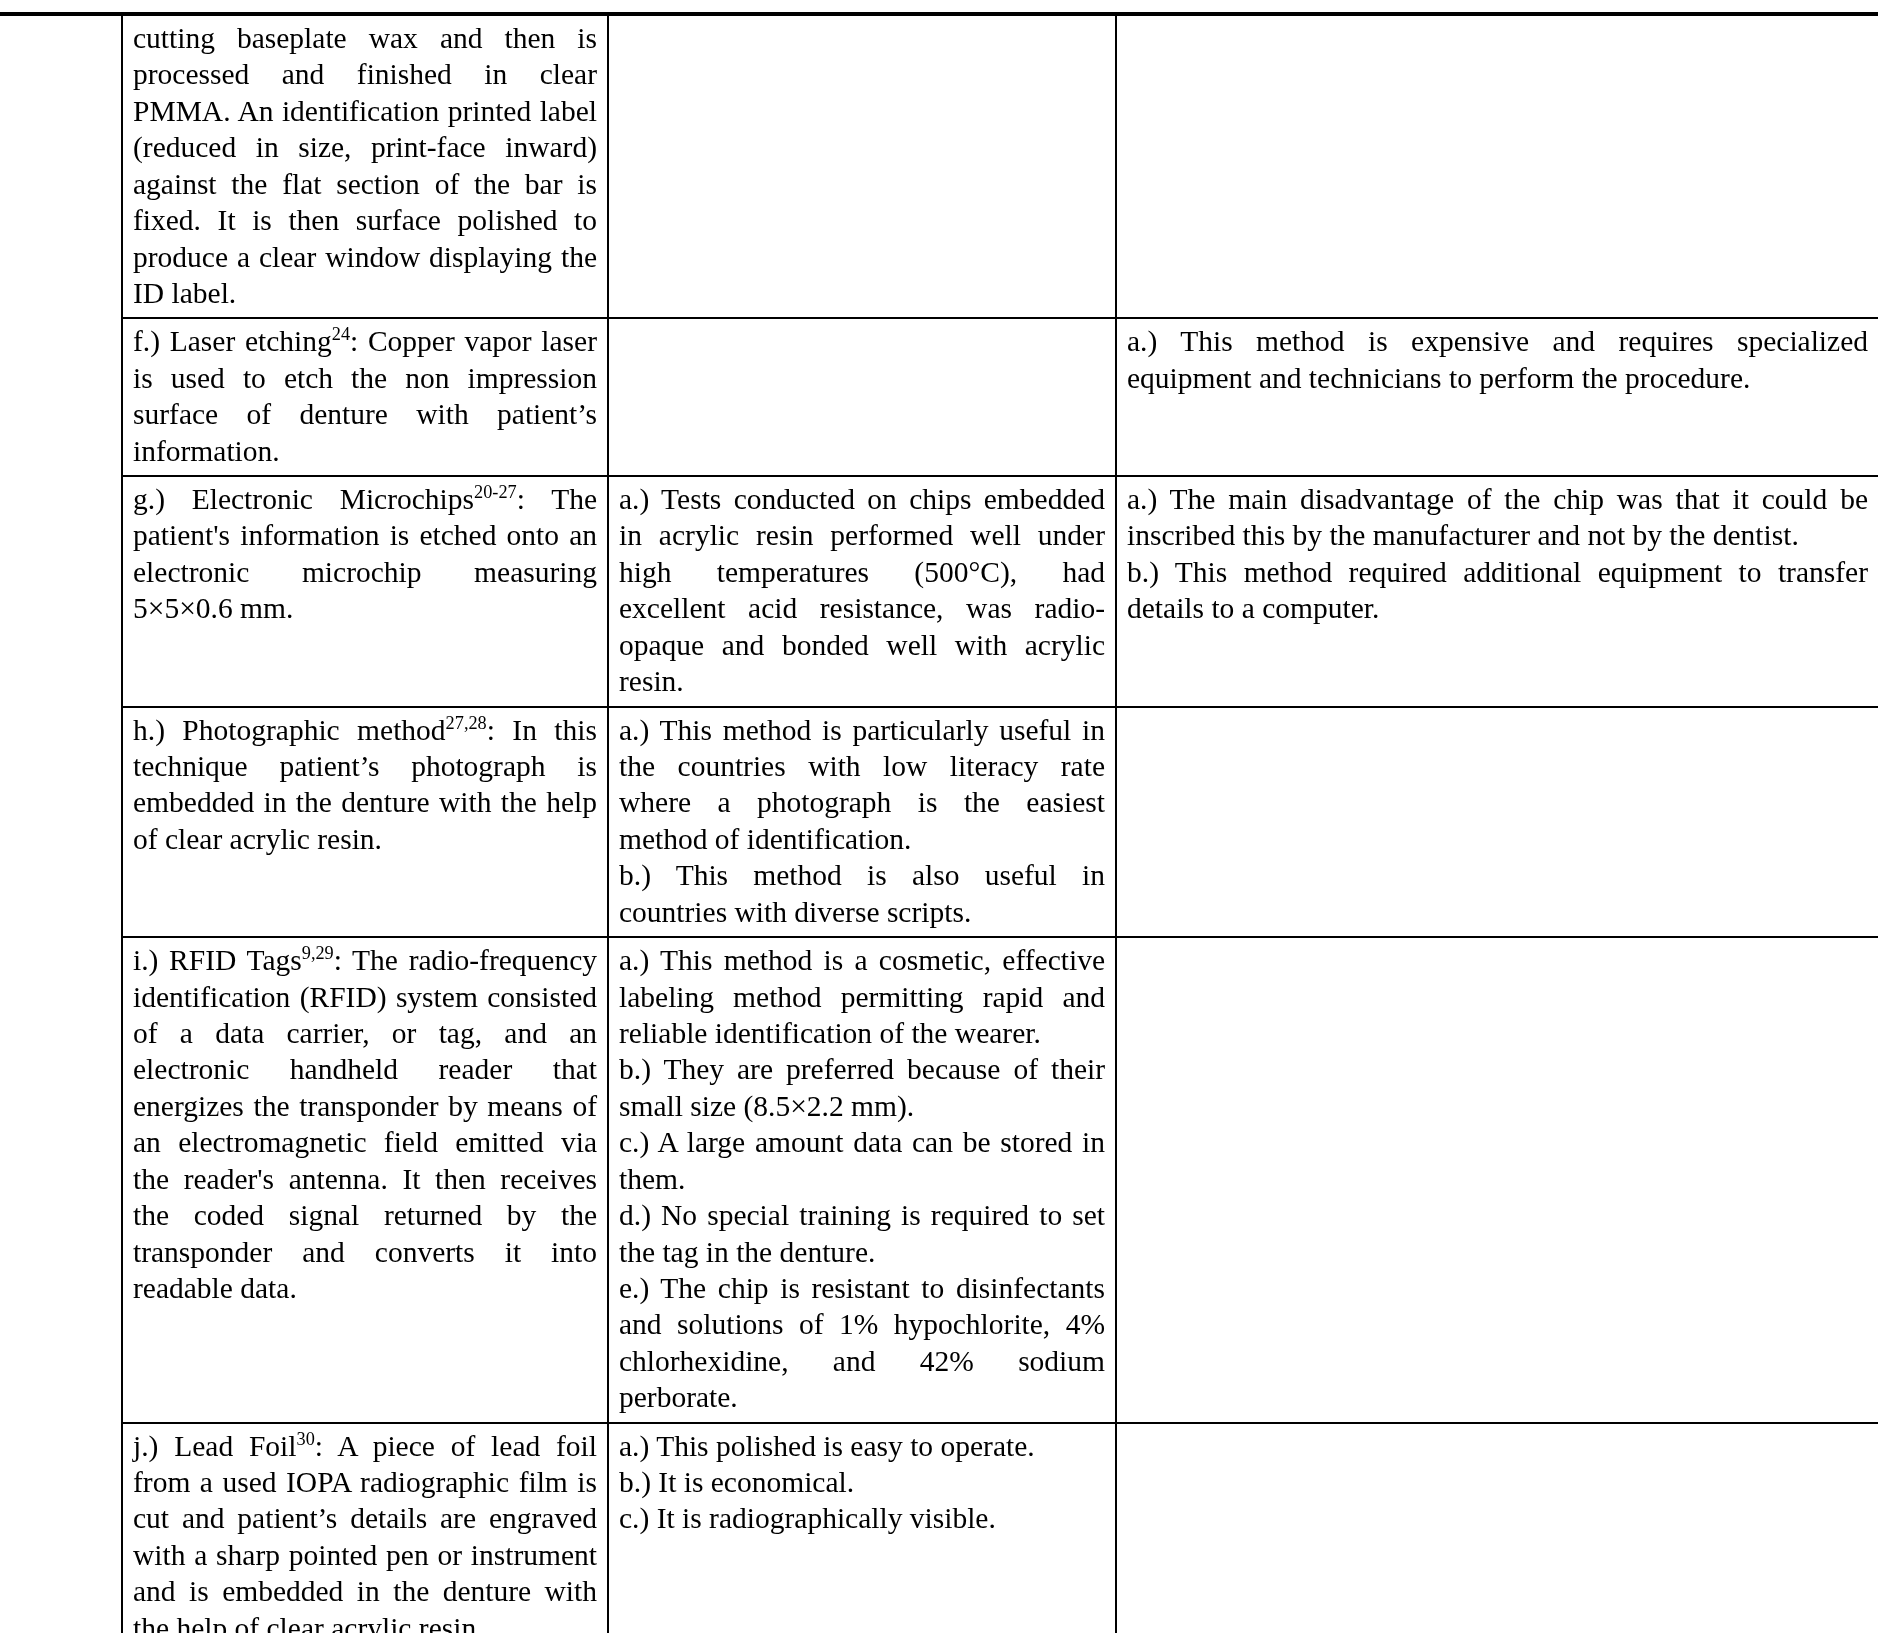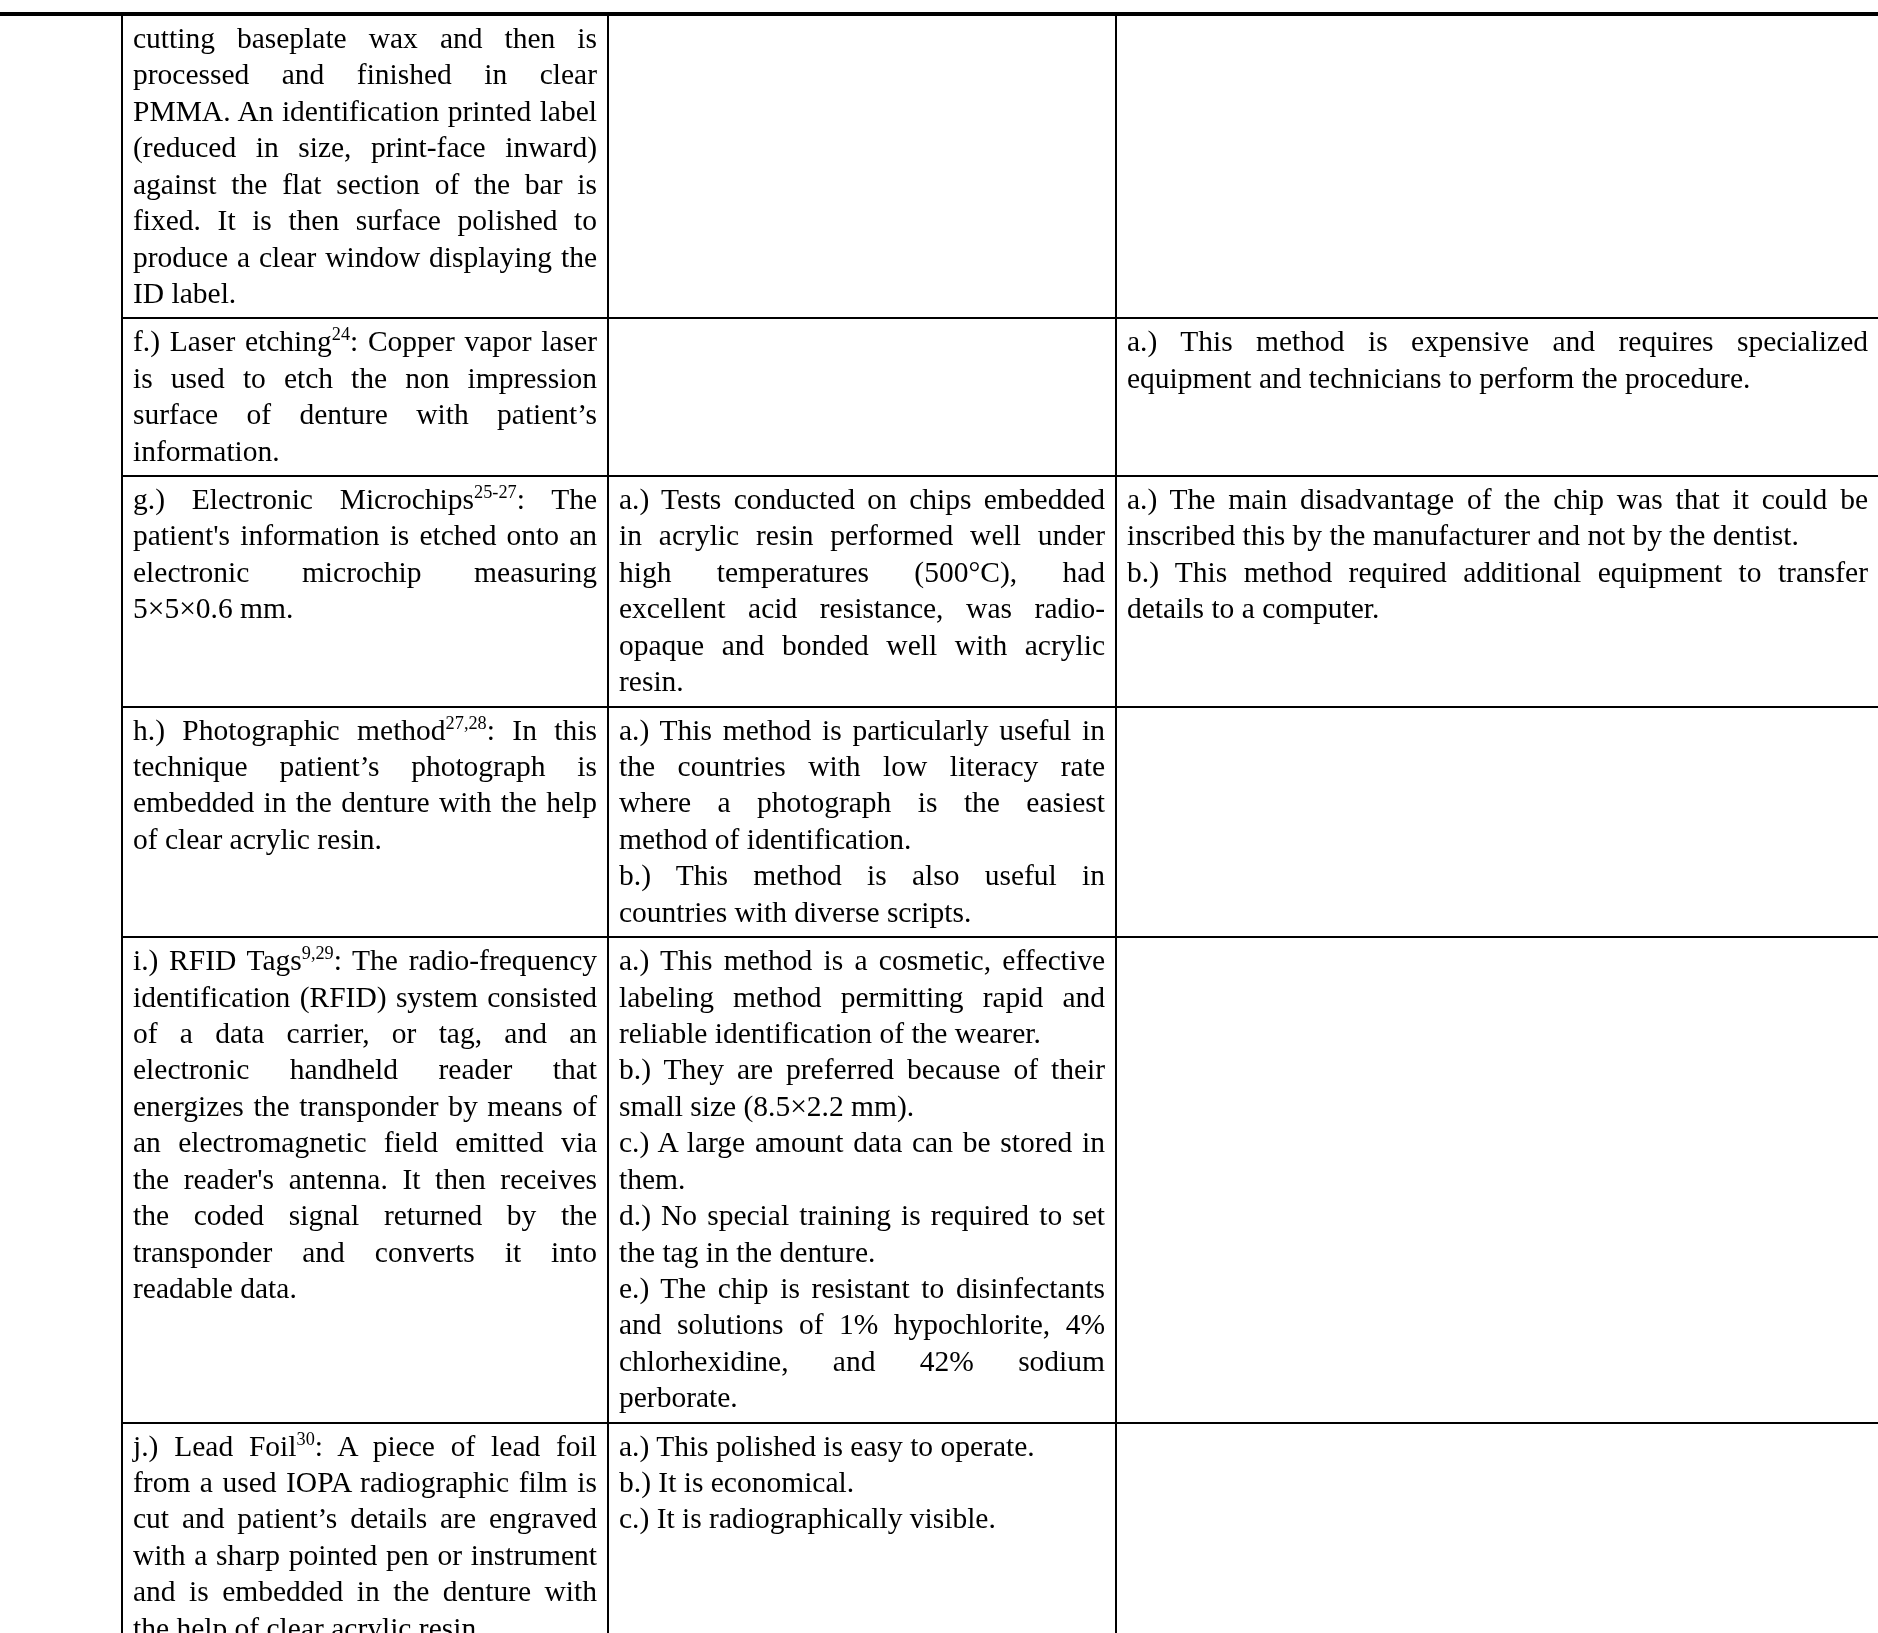--- a/index.html
+++ b/index.html
@@ -128,21 +128,21 @@
           <td class="cell-empty">
             <p></p>
           </td>
           <td>
             <p>a.) This method is expensive and requires specialized equipment and technicians to perform the procedure.</p>
           </td>
         </tr>
 
         <tr class="r-chip">
           <td>
-            <p><span>g.)  Electronic  Microchips</span><sup>25-27</sup><span>:  The patient's information is etched onto an electronic microchip measuring 5×5×0.6 mm.</span></p>
+            <p><span>g.)  Electronic  Microchips</span><sup>20-27</sup><span>:  The patient's information is etched onto an electronic microchip measuring 5×5×0.6 mm.</span></p>
           </td>
           <td>
             <p>a.) Tests conducted on chips embedded in acrylic resin performed well under high temperatures (500°C), had excellent acid resistance, was radio-opaque and bonded well with acrylic resin.</p>
           </td>
           <td>
             <p>a.) The main disadvantage of the chip was that it could be inscribed this by the manufacturer and not by the dentist.</p>
             <p>b.) This method required additional equipment to transfer details to a computer.</p>
           </td>
         </tr>
 

